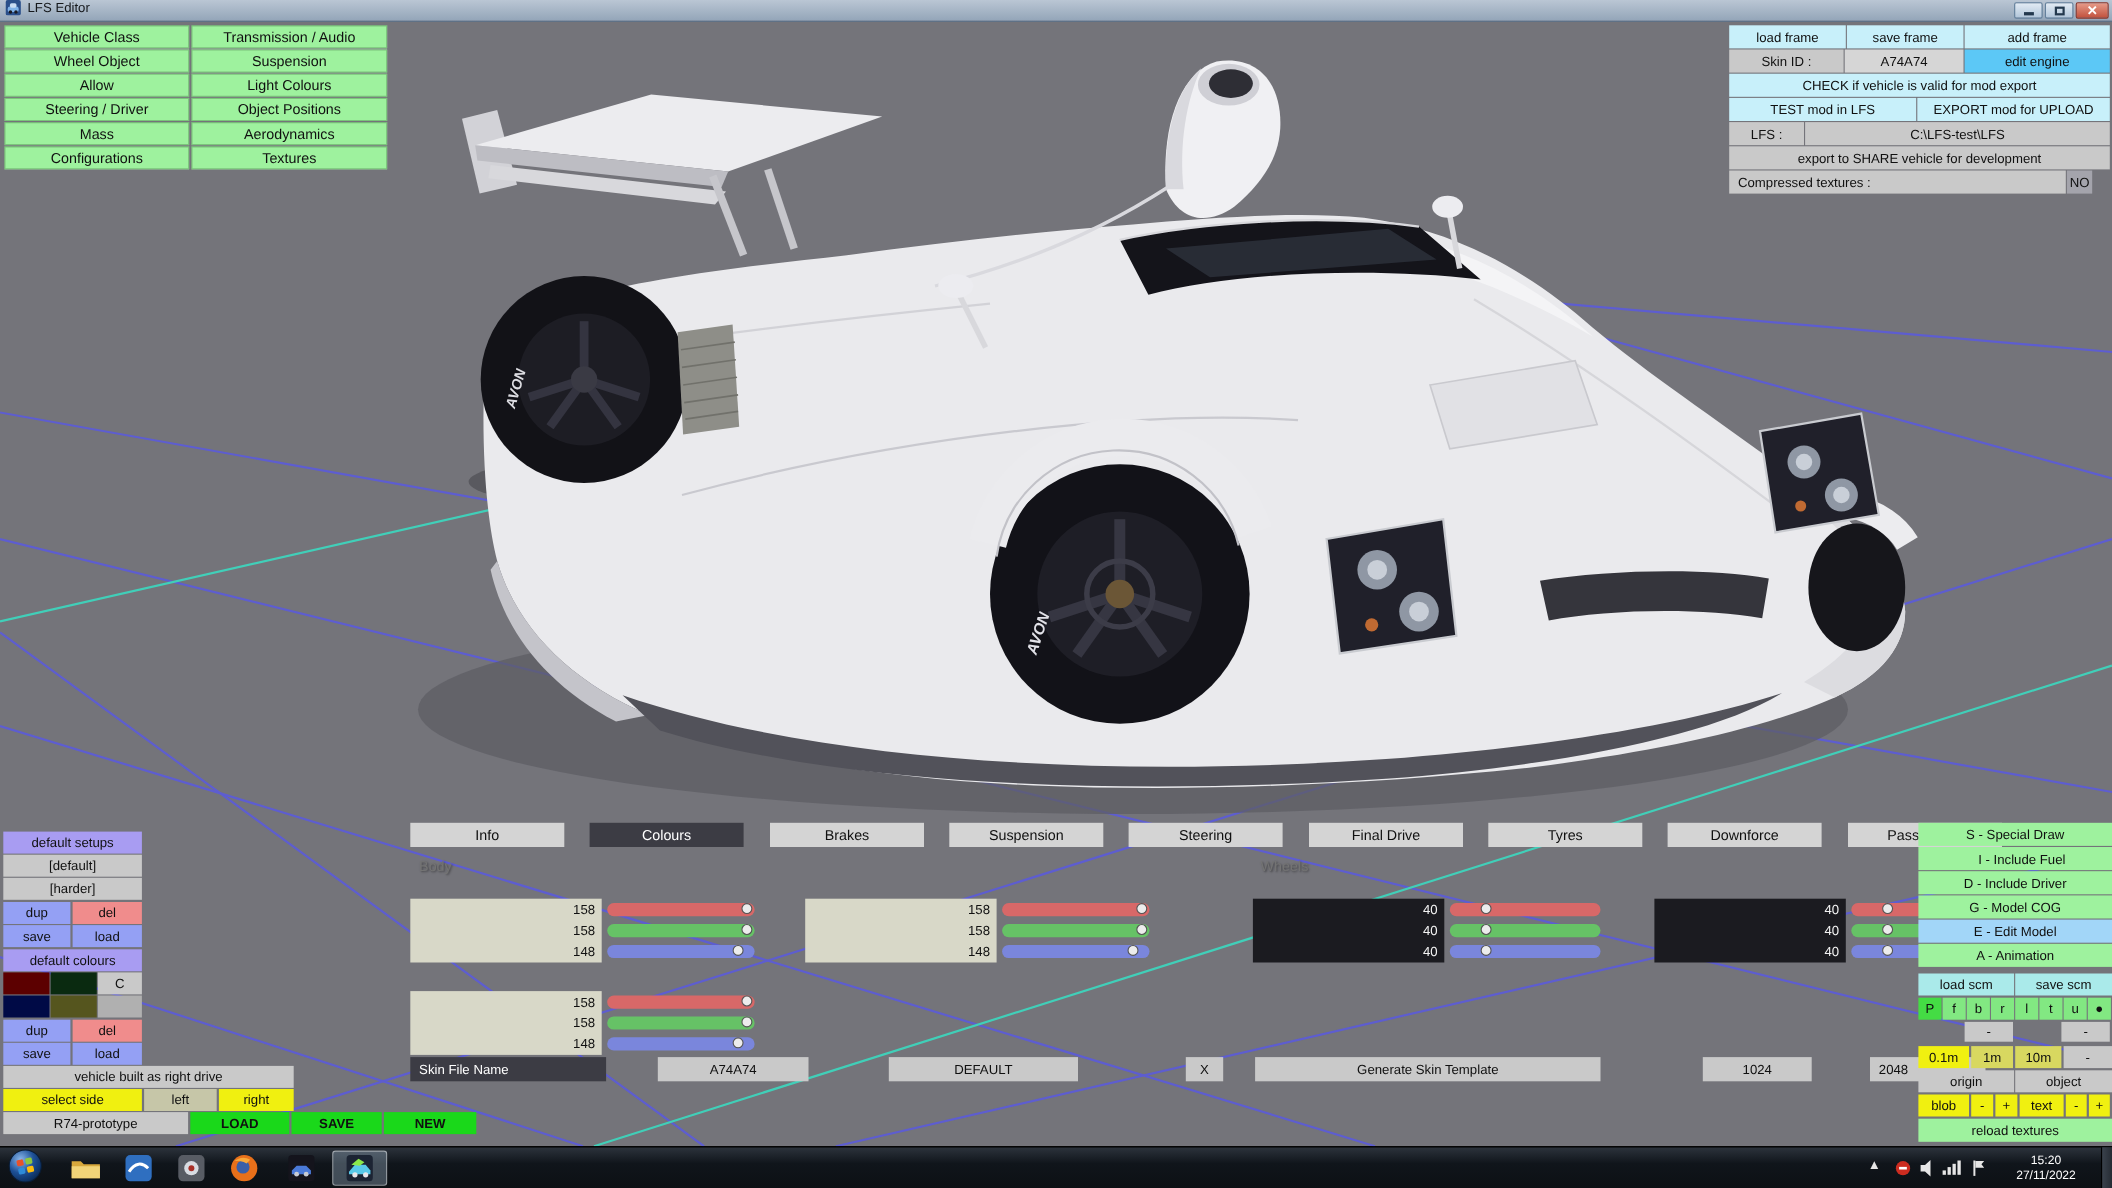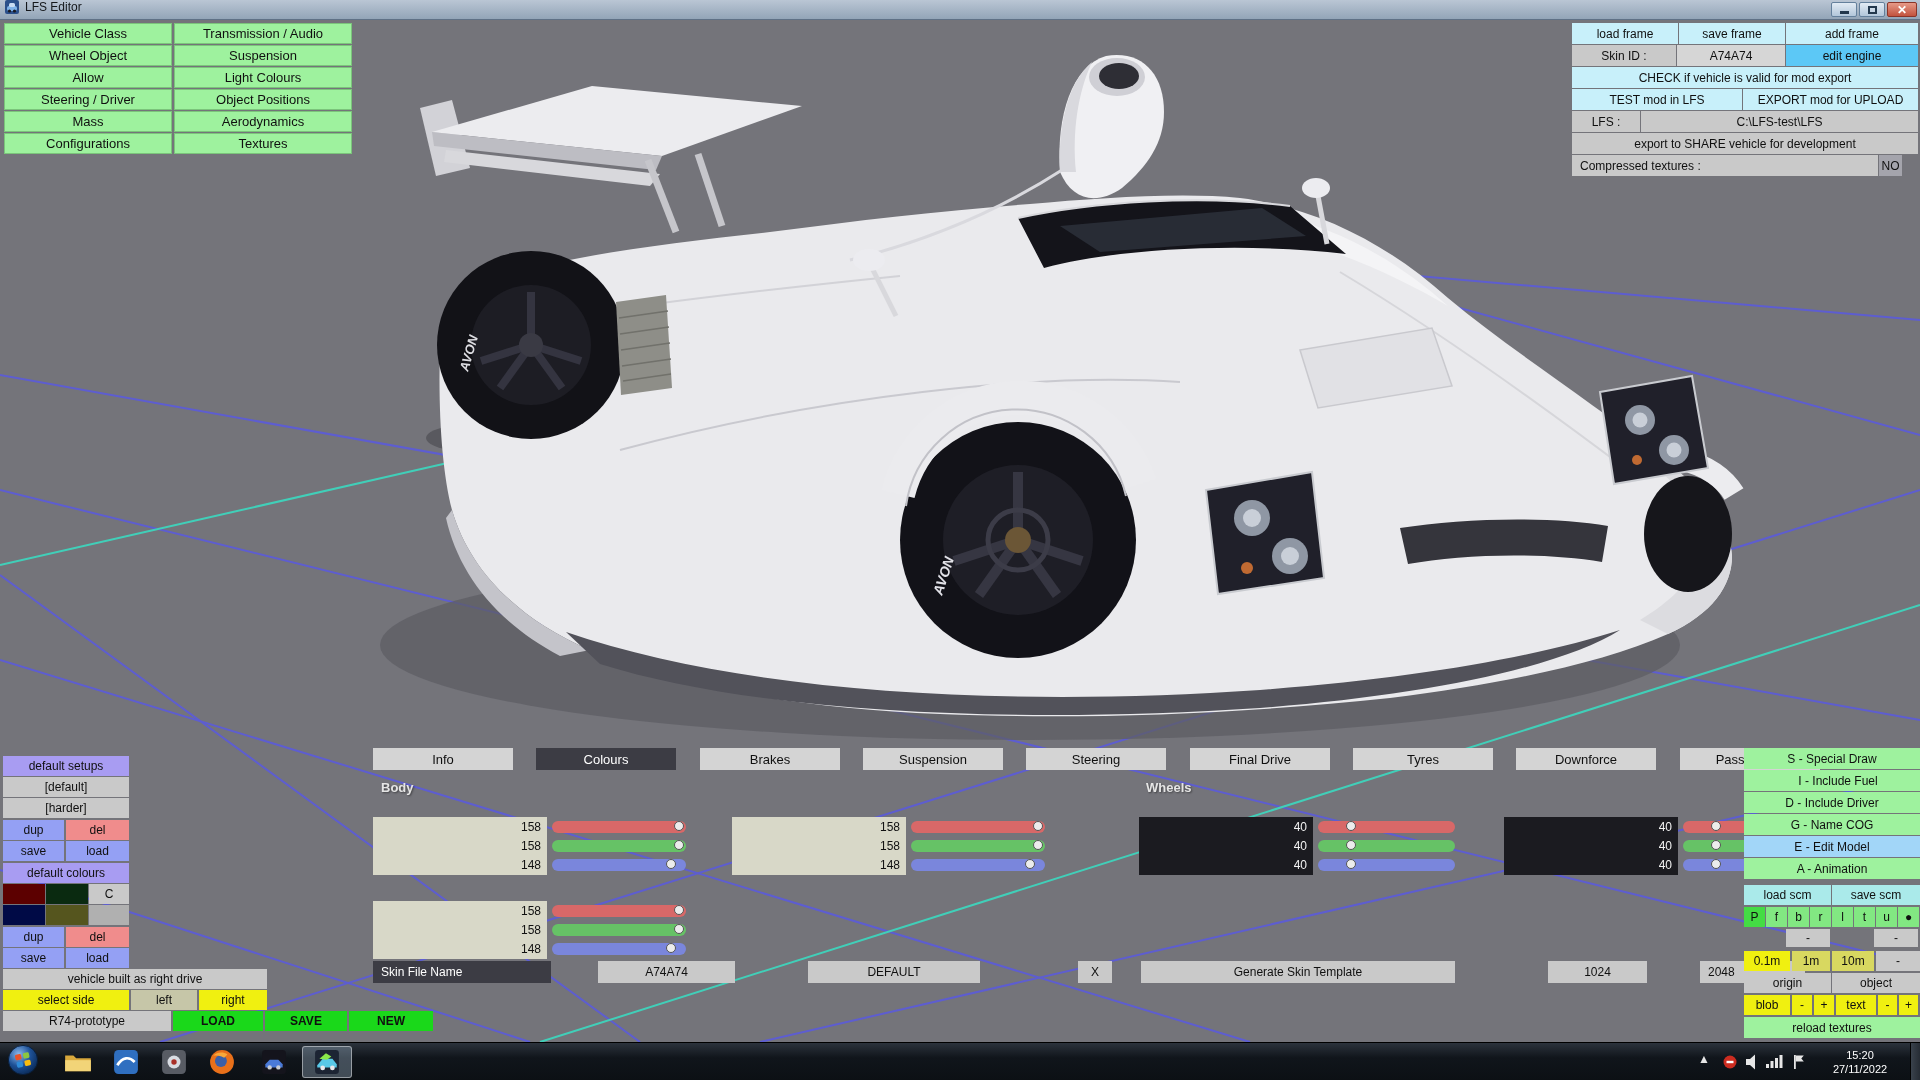--- a/index.html
+++ b/index.html
@@ -43,21 +43,21 @@
   .dimyellow{background:#d8d860}
   .cyanbtn{background:#aaeaea}
   .smallgreen{background:#82e882}
   .pgreen{background:#44dc44}
   .dark{background:#3c3c44;color:#fff}
   .leftal{justify-content:flex-start;padding-left:8px}
 
   .tab{background:#d4d4d4;font-size:13px;z-index:2}
   .tab.sel{background:#3c3c44;color:#fff}
 
-  .vlabel{position:absolute;color:#e5e5e5;font-weight:bold;font-size:13px;
+  .vlabel{position:absolute;color:#737373;font-weight:normal;font-size:13px;
     text-shadow:1px 1px 2px rgba(0,0,0,.45);z-index:2}
 
   .swatch{position:absolute;display:flex;flex-direction:column;z-index:2;background:#d8d8c8}
   .swatch .val{flex:1;display:flex;align-items:center;justify-content:flex-end;
     padding-right:6px;font-size:12px;color:#111}
   .swatch.wheel{background:#1b1b20}
   .swatch.wheel .val{color:#f2f2f2}
 
   .srow{position:absolute;height:12px;border-radius:6px;z-index:2}
   .sr{background:#d86868}.sg{background:#66c266}.sb{background:#7a86dc}
@@ -373,21 +373,21 @@
   <div class="b gray" style="left:598px;top:961px;width:137px;height:22px">A74A74</div>
   <div class="b gray" style="left:808px;top:961px;width:172px;height:22px">DEFAULT</div>
   <div class="b gray" style="left:1078px;top:961px;width:34px;height:22px">X</div>
   <div class="b gray" style="left:1141px;top:961px;width:314px;height:22px">Generate Skin Template</div>
   <div class="b gray" style="left:1548px;top:961px;width:99px;height:22px">1024</div>
   <div class="b gray leftal" style="left:1700px;top:961px;width:105px;height:22px">2048</div>
 
   <div class="b green rp" style="left:1744px;top:748px;width:176px;height:21px">S - Special Draw</div>
   <div class="b green rp" style="left:1744px;top:770px;width:188px;height:21px">I - Include Fuel</div>
   <div class="b green rp" style="left:1744px;top:792px;width:176px;height:21px">D - Include Driver</div>
-  <div class="b green rp" style="left:1744px;top:814px;width:176px;height:21px">G - Name COG</div>
+  <div class="b green rp" style="left:1744px;top:814px;width:176px;height:21px">G - Model COG</div>
   <div class="b eblue rp" style="left:1744px;top:836px;width:176px;height:21px">E - Edit Model</div>
   <div class="b green rp" style="left:1744px;top:858px;width:176px;height:21px">A - Animation</div>
   <div class="b cyanbtn rp" style="left:1744px;top:885px;width:87px;height:20px">load scm</div>
   <div class="b cyanbtn rp" style="left:1832px;top:885px;width:88px;height:20px">save scm</div>
   <div class="b pgreen rp" style="left:1744px;top:907px;width:21px;height:20px">P</div>
   <div class="b smallgreen rp" style="left:1766px;top:907px;width:21px;height:20px">f</div>
   <div class="b smallgreen rp" style="left:1788px;top:907px;width:21px;height:20px">b</div>
   <div class="b smallgreen rp" style="left:1810px;top:907px;width:21px;height:20px">r</div>
   <div class="b smallgreen rp" style="left:1832px;top:907px;width:21px;height:20px">l</div>
   <div class="b smallgreen rp" style="left:1854px;top:907px;width:21px;height:20px">t</div>

